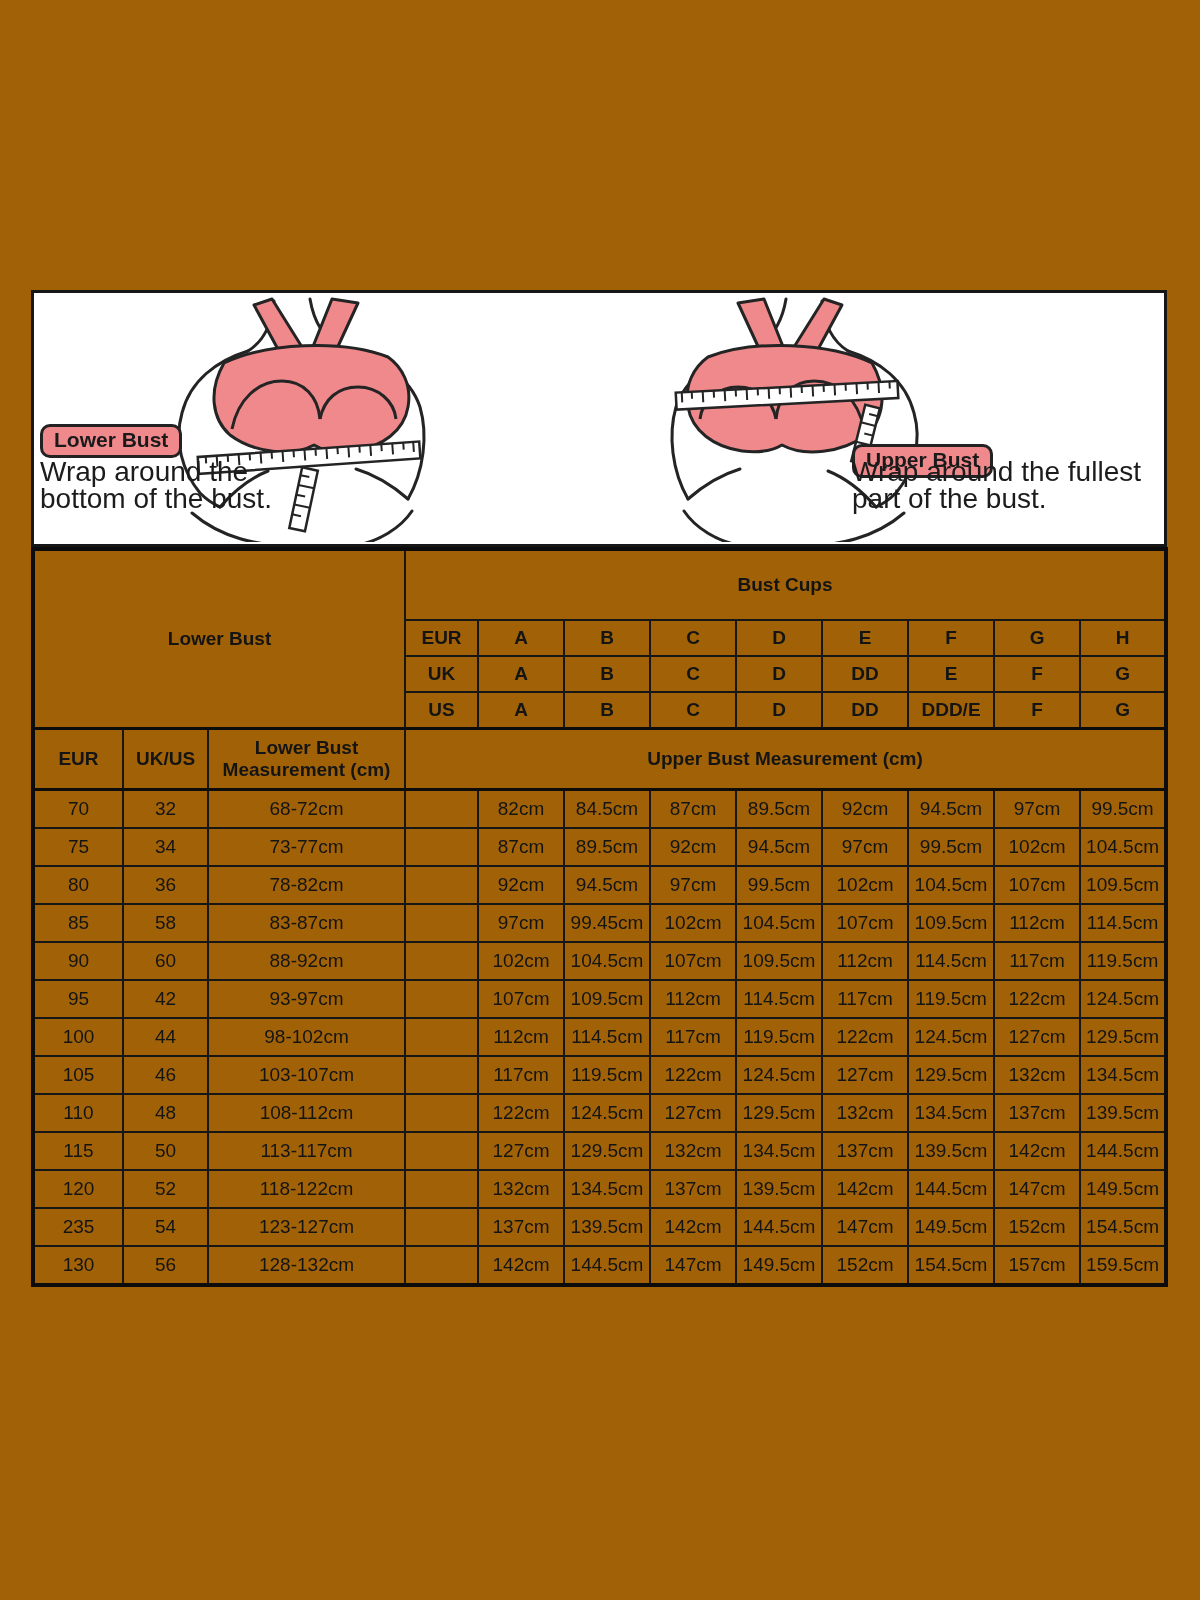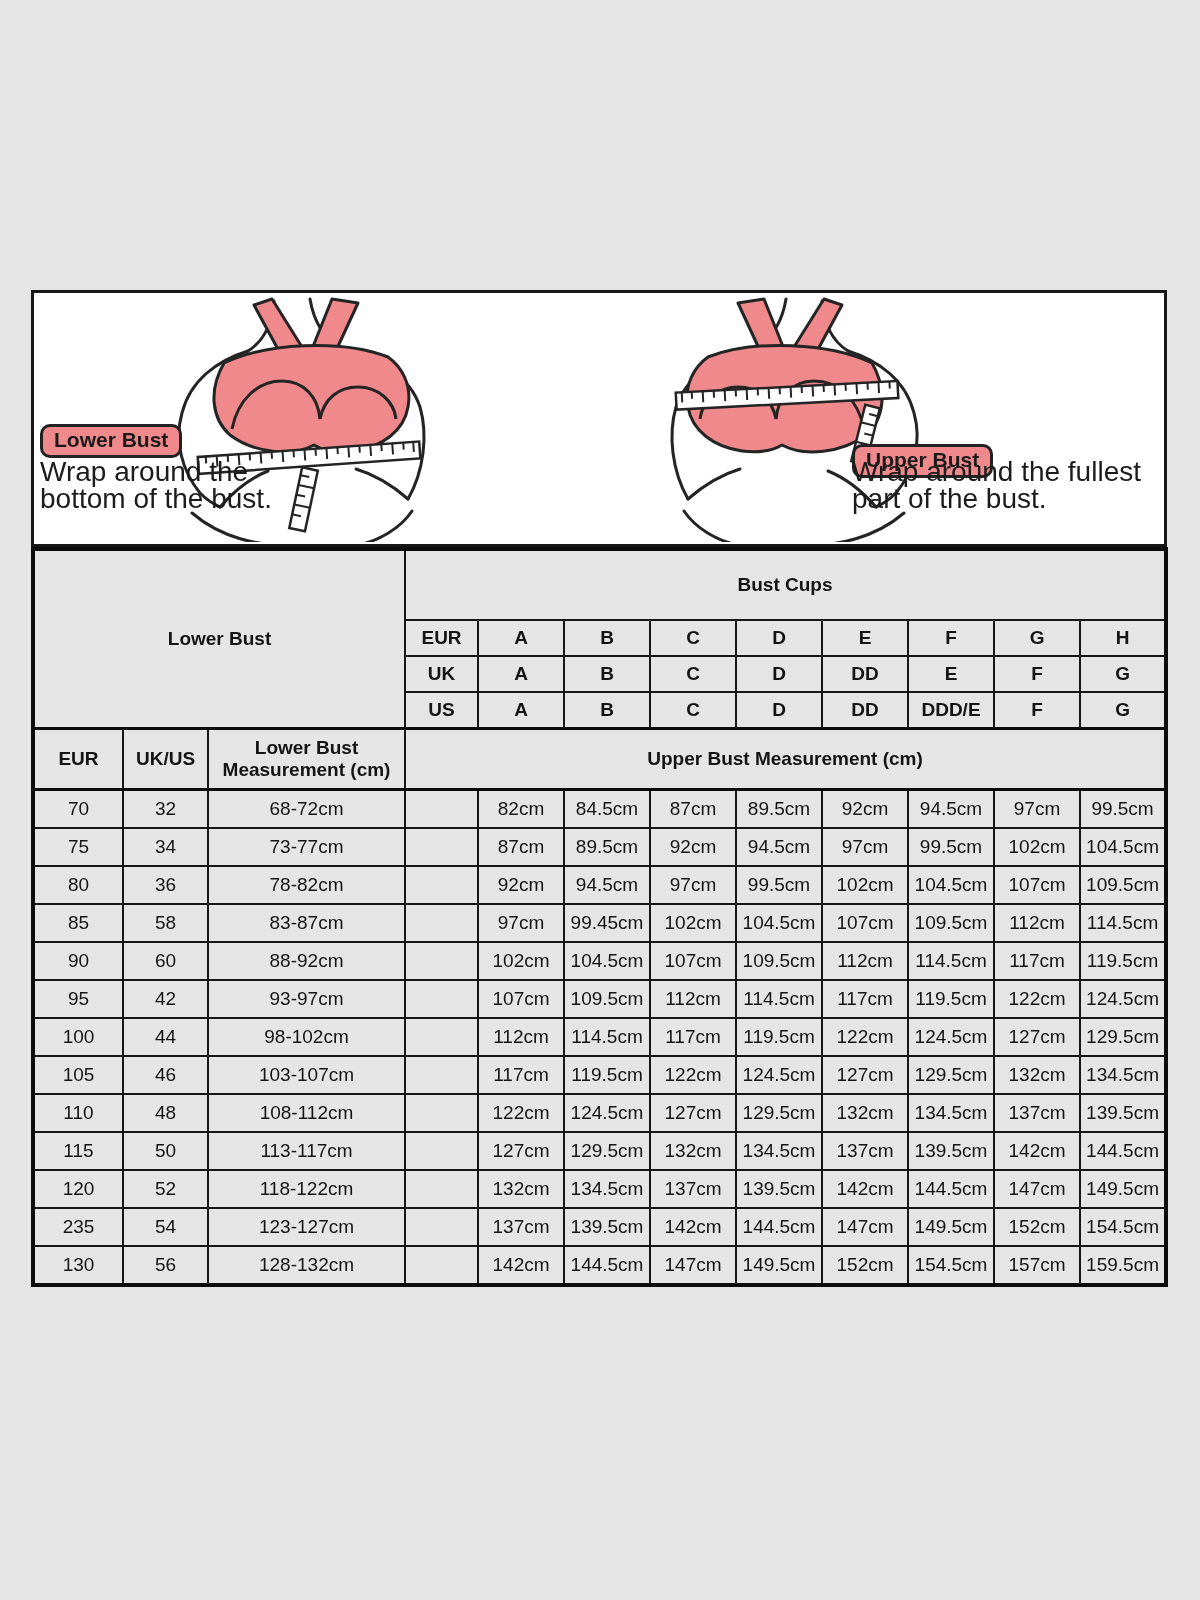--- a/index.html
+++ b/index.html
@@ -1,18 +1,18 @@
 <!DOCTYPE html>
 <html style="--pink: #F0898C; --ink: #111111;"><head>
 <meta charset="utf-8">
 <style>
   :root{ --pink:#F0898C; --ink:#111111; }
   html,body{ margin:0; padding:0; background:#ffffff; }
   body{ font-family:"Liberation Sans", sans-serif; color:var(--ink); }
-  .canvas{ position:relative; width:1200px; height:1600px; background:#e5e5e5; overflow:hidden; }
+  .canvas{ position:relative; width:1200px; height:1600px; background:#a16207; overflow:hidden; }
 
   
   .illus-box{ position:absolute; left:31px; top:290px; width:1136px; height:257px;
               border:3px solid #161616; box-sizing:border-box; background:#fff; }
   .illus-svg{ position:absolute; left:0; top:0; }
   .label-pill{ position:absolute; display:inline-block; background:var(--pink);
                border:3px solid #222; border-radius:10px; padding:1px 11px 3px;
                font-size:21px; font-weight:bold; color:#1a1a1a; white-space:nowrap; }
   .pill-lower{ left:40px; top:424px; }
   .pill-upper{ left:852px; top:424px;margin-top:20px; }

